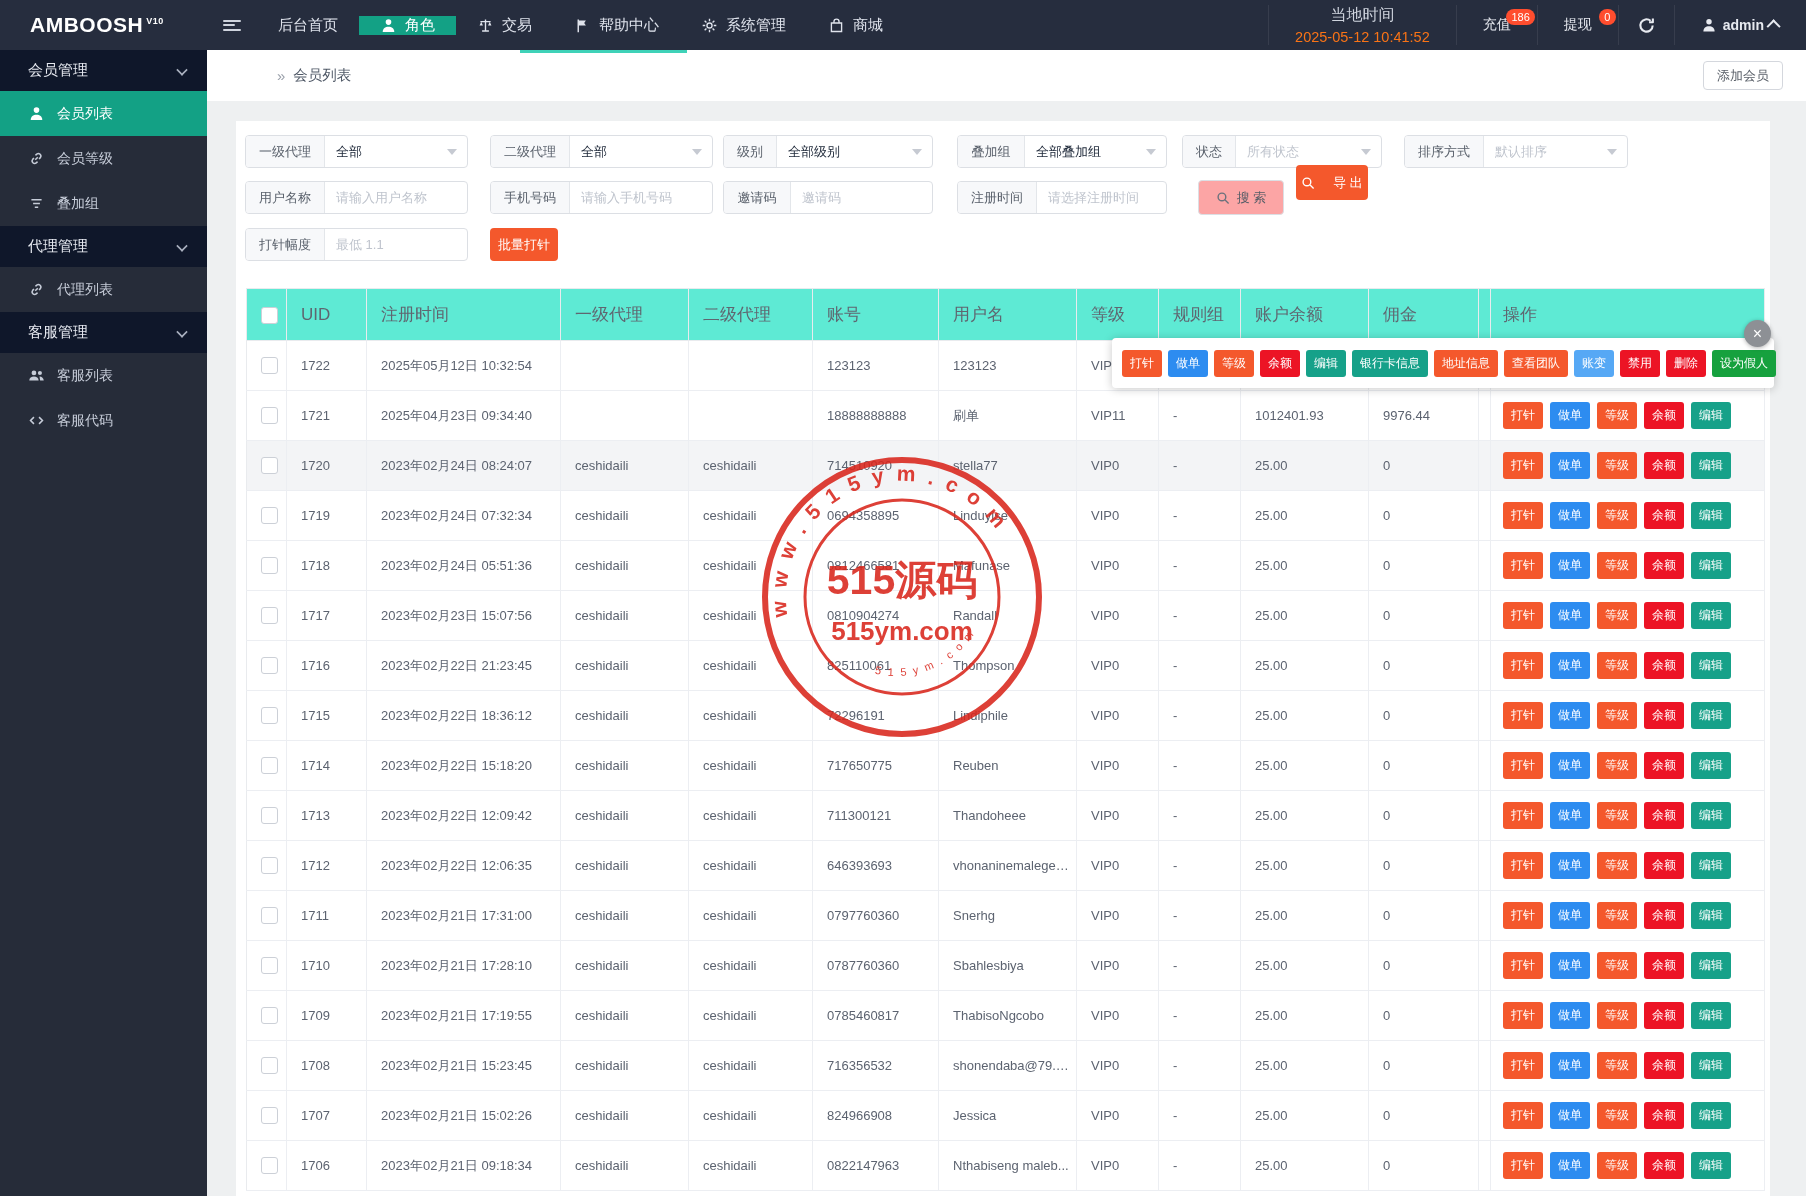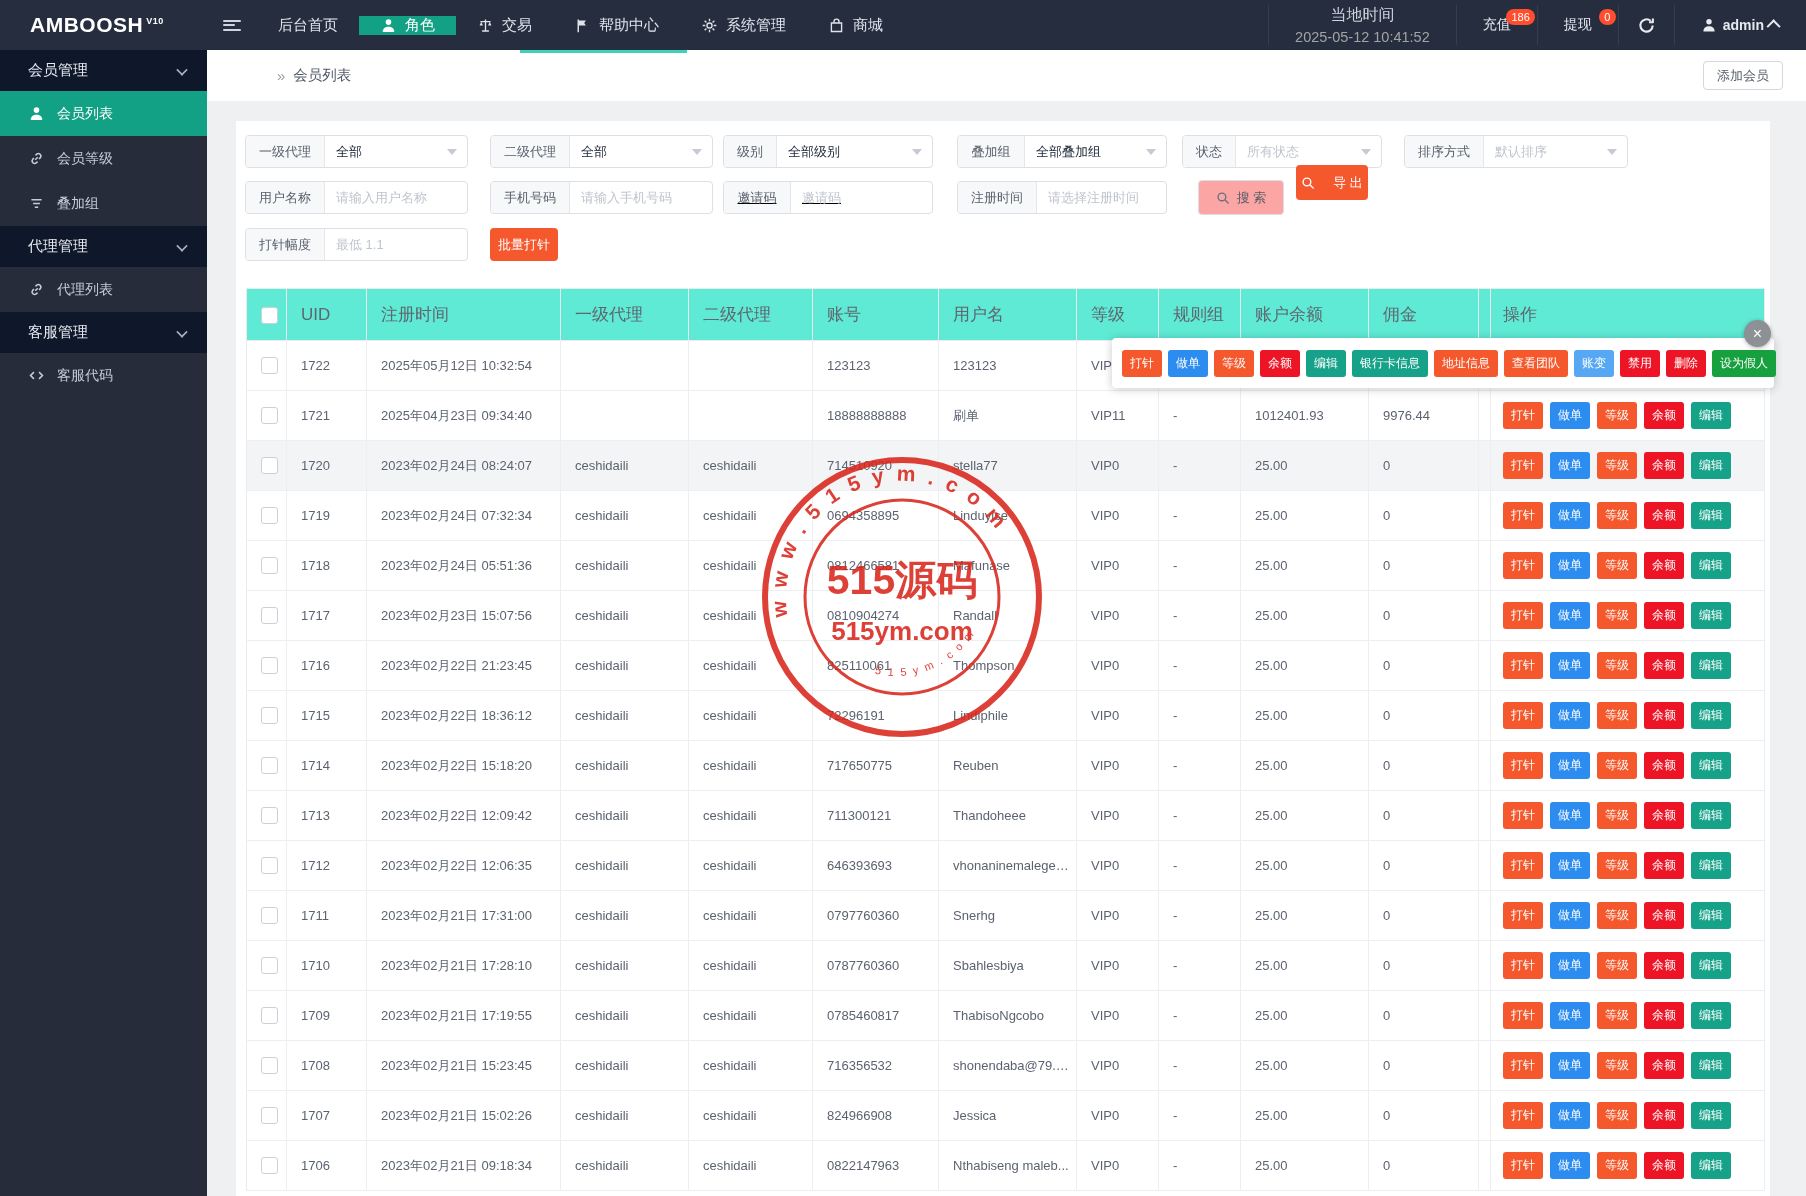--- a/index.html
+++ b/index.html
@@ -11,21 +11,21 @@
   .logo sup{font-size:9px;font-weight:bold;margin-left:3px;transform:translateY(-4px)}
   .hamburger{width:50px;display:flex;align-items:center;justify-content:center;cursor:pointer}
   .hamburger .bar{height:2px;background:#cfd4de;margin:2.5px 0;border-radius:1px;width:18px}
   .hamburger .bar.mid{width:12px}
   .nav-item{display:flex;align-items:center;gap:8px;padding:0 21px;font-size:15px;color:#dfe3ec;cursor:pointer}
   .nav-item.active{background:#13a185;color:#fff}
   .nav-item svg,.side-sub svg{width:17px;height:17px;display:block}
   .top-right{margin-left:auto;display:flex;align-items:stretch}
   .time-block{display:flex;flex-direction:column;justify-content:center;align-items:center;padding:0 26px;border-left:1px solid rgba(255,255,255,.08)}
   .time-label{font-size:16px;color:#cfd4de;margin-bottom:3px}
-  .time-value{font-size:14.5px;color:#a3a3a3}
+  .time-value{font-size:14.5px;color:#f97316}
   .tr-item{display:flex;align-items:center;padding:0 26px;position:relative;font-size:14px;color:#e7eaf0;border-left:1px solid rgba(255,255,255,.08);cursor:pointer;gap:6px}
   .badge{position:absolute;top:4px;right:2px;background:#ff4d2e;color:#fff;font-size:11px;line-height:16px;padding:0 5px;border-radius:8px;min-width:7px;text-align:center}
   .caret-up{width:8px;height:8px;border-left:2px solid #e7eaf0;border-top:2px solid #e7eaf0;transform:rotate(45deg) translateY(2px)}
   
   #sidebar{position:absolute;left:0;top:50px;width:207px;bottom:0;background:#262c39;z-index:30}
   .side-item{height:45px;display:flex;align-items:center;padding-left:28px;position:relative;font-size:14px;color:#c6ccd8;cursor:pointer;box-sizing:border-box}
   .side-group{height:41px;background:#0f172a;color:#e6e9f0;font-size:15px}
   .side-group .chev{position:absolute;right:20px;top:15px;width:8px;height:8px;border-right:2px solid #aab1bf;border-bottom:2px solid #aab1bf;transform:rotate(45deg) scale(.8)}
   .side-sub{gap:12px}
   .side-sub.active{background:#13a185;color:#fff}
@@ -205,20 +205,31 @@
         </svg>
       </span>
       <span>代理列表</span>
     </div>
     <div class="side-item side-group">
       <span>客服管理</span>
       <span class="chev"></span>
     </div>
     <div class="side-item side-sub">
       <span style="display: flex;">
+        <svg viewBox="0 0 20 20" fill="currentColor">
+          <circle cx="7" cy="7" r="2.8"></circle>
+          <path d="M1.5 16c0-3 2.4-4.8 5.5-4.8s5.5 1.8 5.5 4.8z"></path>
+          <circle cx="14" cy="7" r="2.4"></circle>
+          <path d="M13.5 11.3c2.8.2 5 1.9 5 4.7h-4.2"></path>
+        </svg>
+      </span>
+      <span>客服列表</span>
+    </div>
+    <div class="side-item side-sub">
+      <span style="display: flex;">
         <svg viewBox="0 0 20 20" fill="none" stroke="currentColor" stroke-width="1.8">
           <path d="M7 6l-4 4 4 4M13 6l4 4-4 4"></path>
         </svg>
       </span>
       <span>客服代码</span>
     </div>
   </div>
 
 <div id="crumbbar">
   <div class="tealline"></div>
@@ -278,21 +289,21 @@
         <div class="fgvalue">
           <input placeholder="请输入用户名称" style="">
         </div>
       </div>
       <div class="fgroup" style="left: 254px; top: 60px; width: 223px;">
         <div class="fglabel" style="width:78px">手机号码</div>
         <div class="fgvalue">
           <input placeholder="请输入手机号码" style="">
         </div>
       </div>
-      <div class="fgroup" style="left: 487px; top: 60px; width: 210px; text-decoration: underline;">
+      <div class="fgroup" style="left: 487px; top: 60px; width: 210px;">
         <div class="fglabel" style="width:66px">邀请码</div>
         <div class="fgvalue">
           <input placeholder="邀请码" style="">
         </div>
       </div>
       <div class="fgroup" style="left: 721px; top: 60px; width: 210px;">
         <div class="fglabel" style="width:78px">注册时间</div>
         <div class="fgvalue">
           <input placeholder="请选择注册时间" style="">
         </div>

